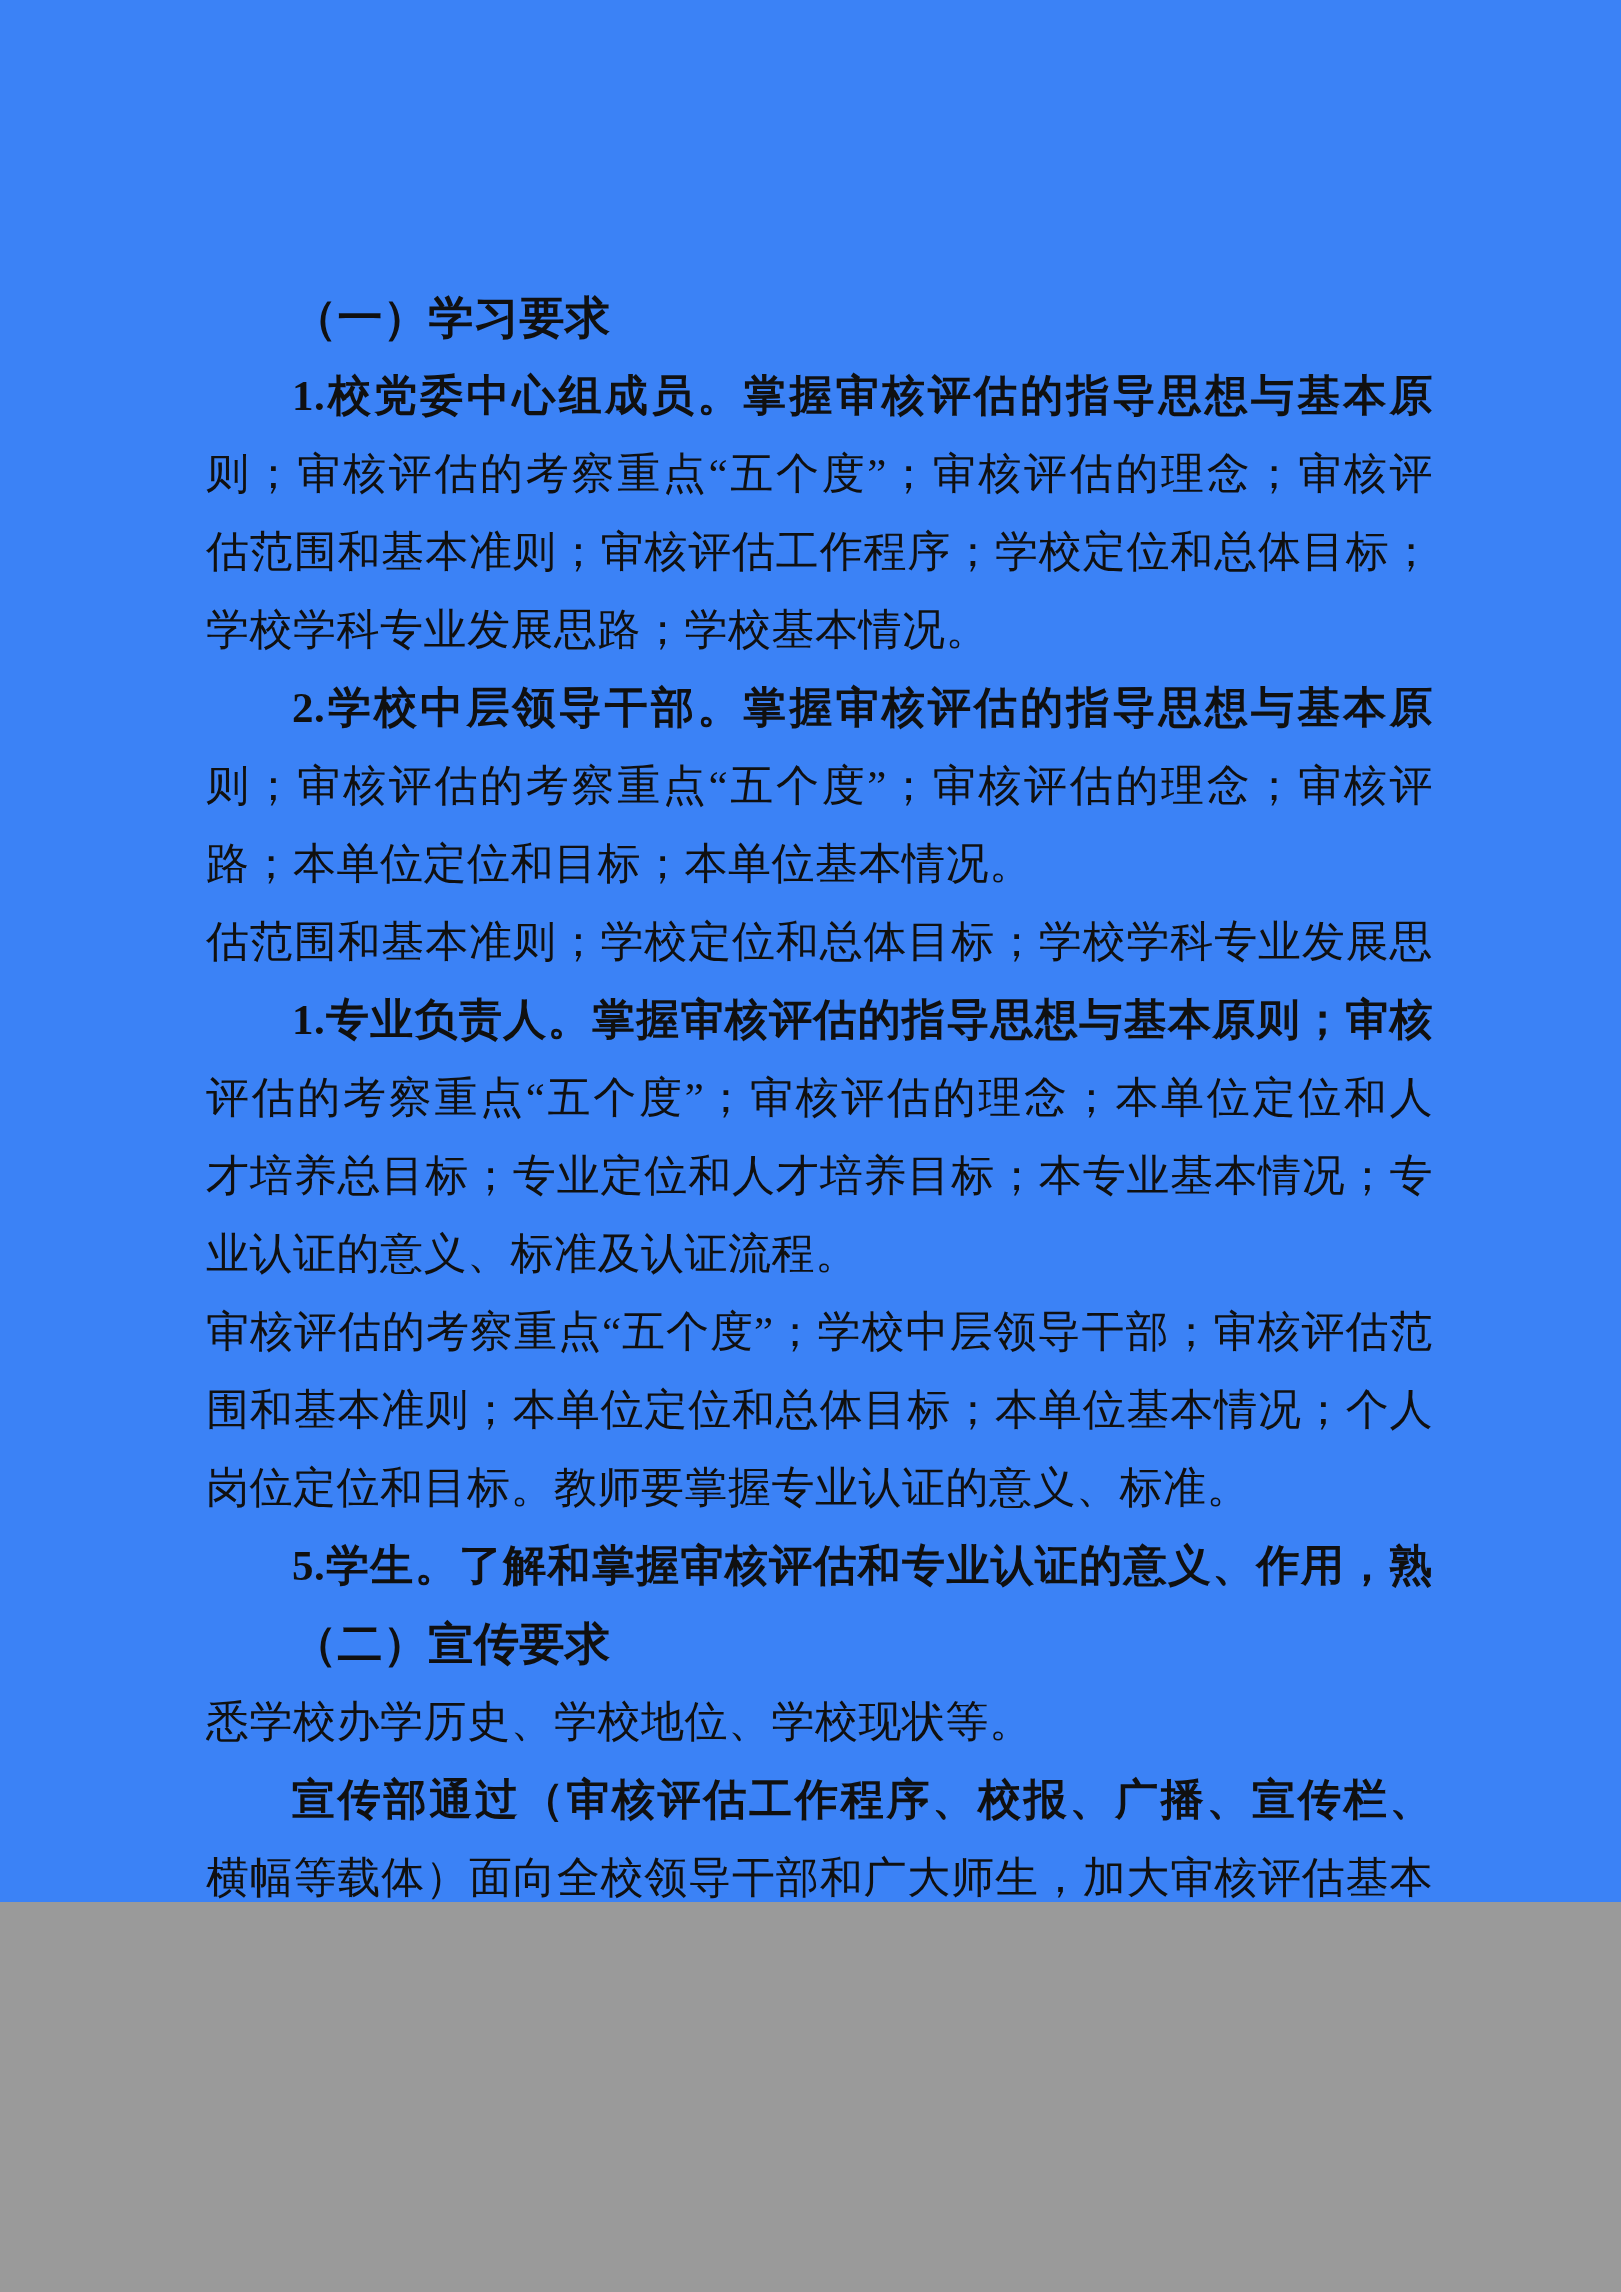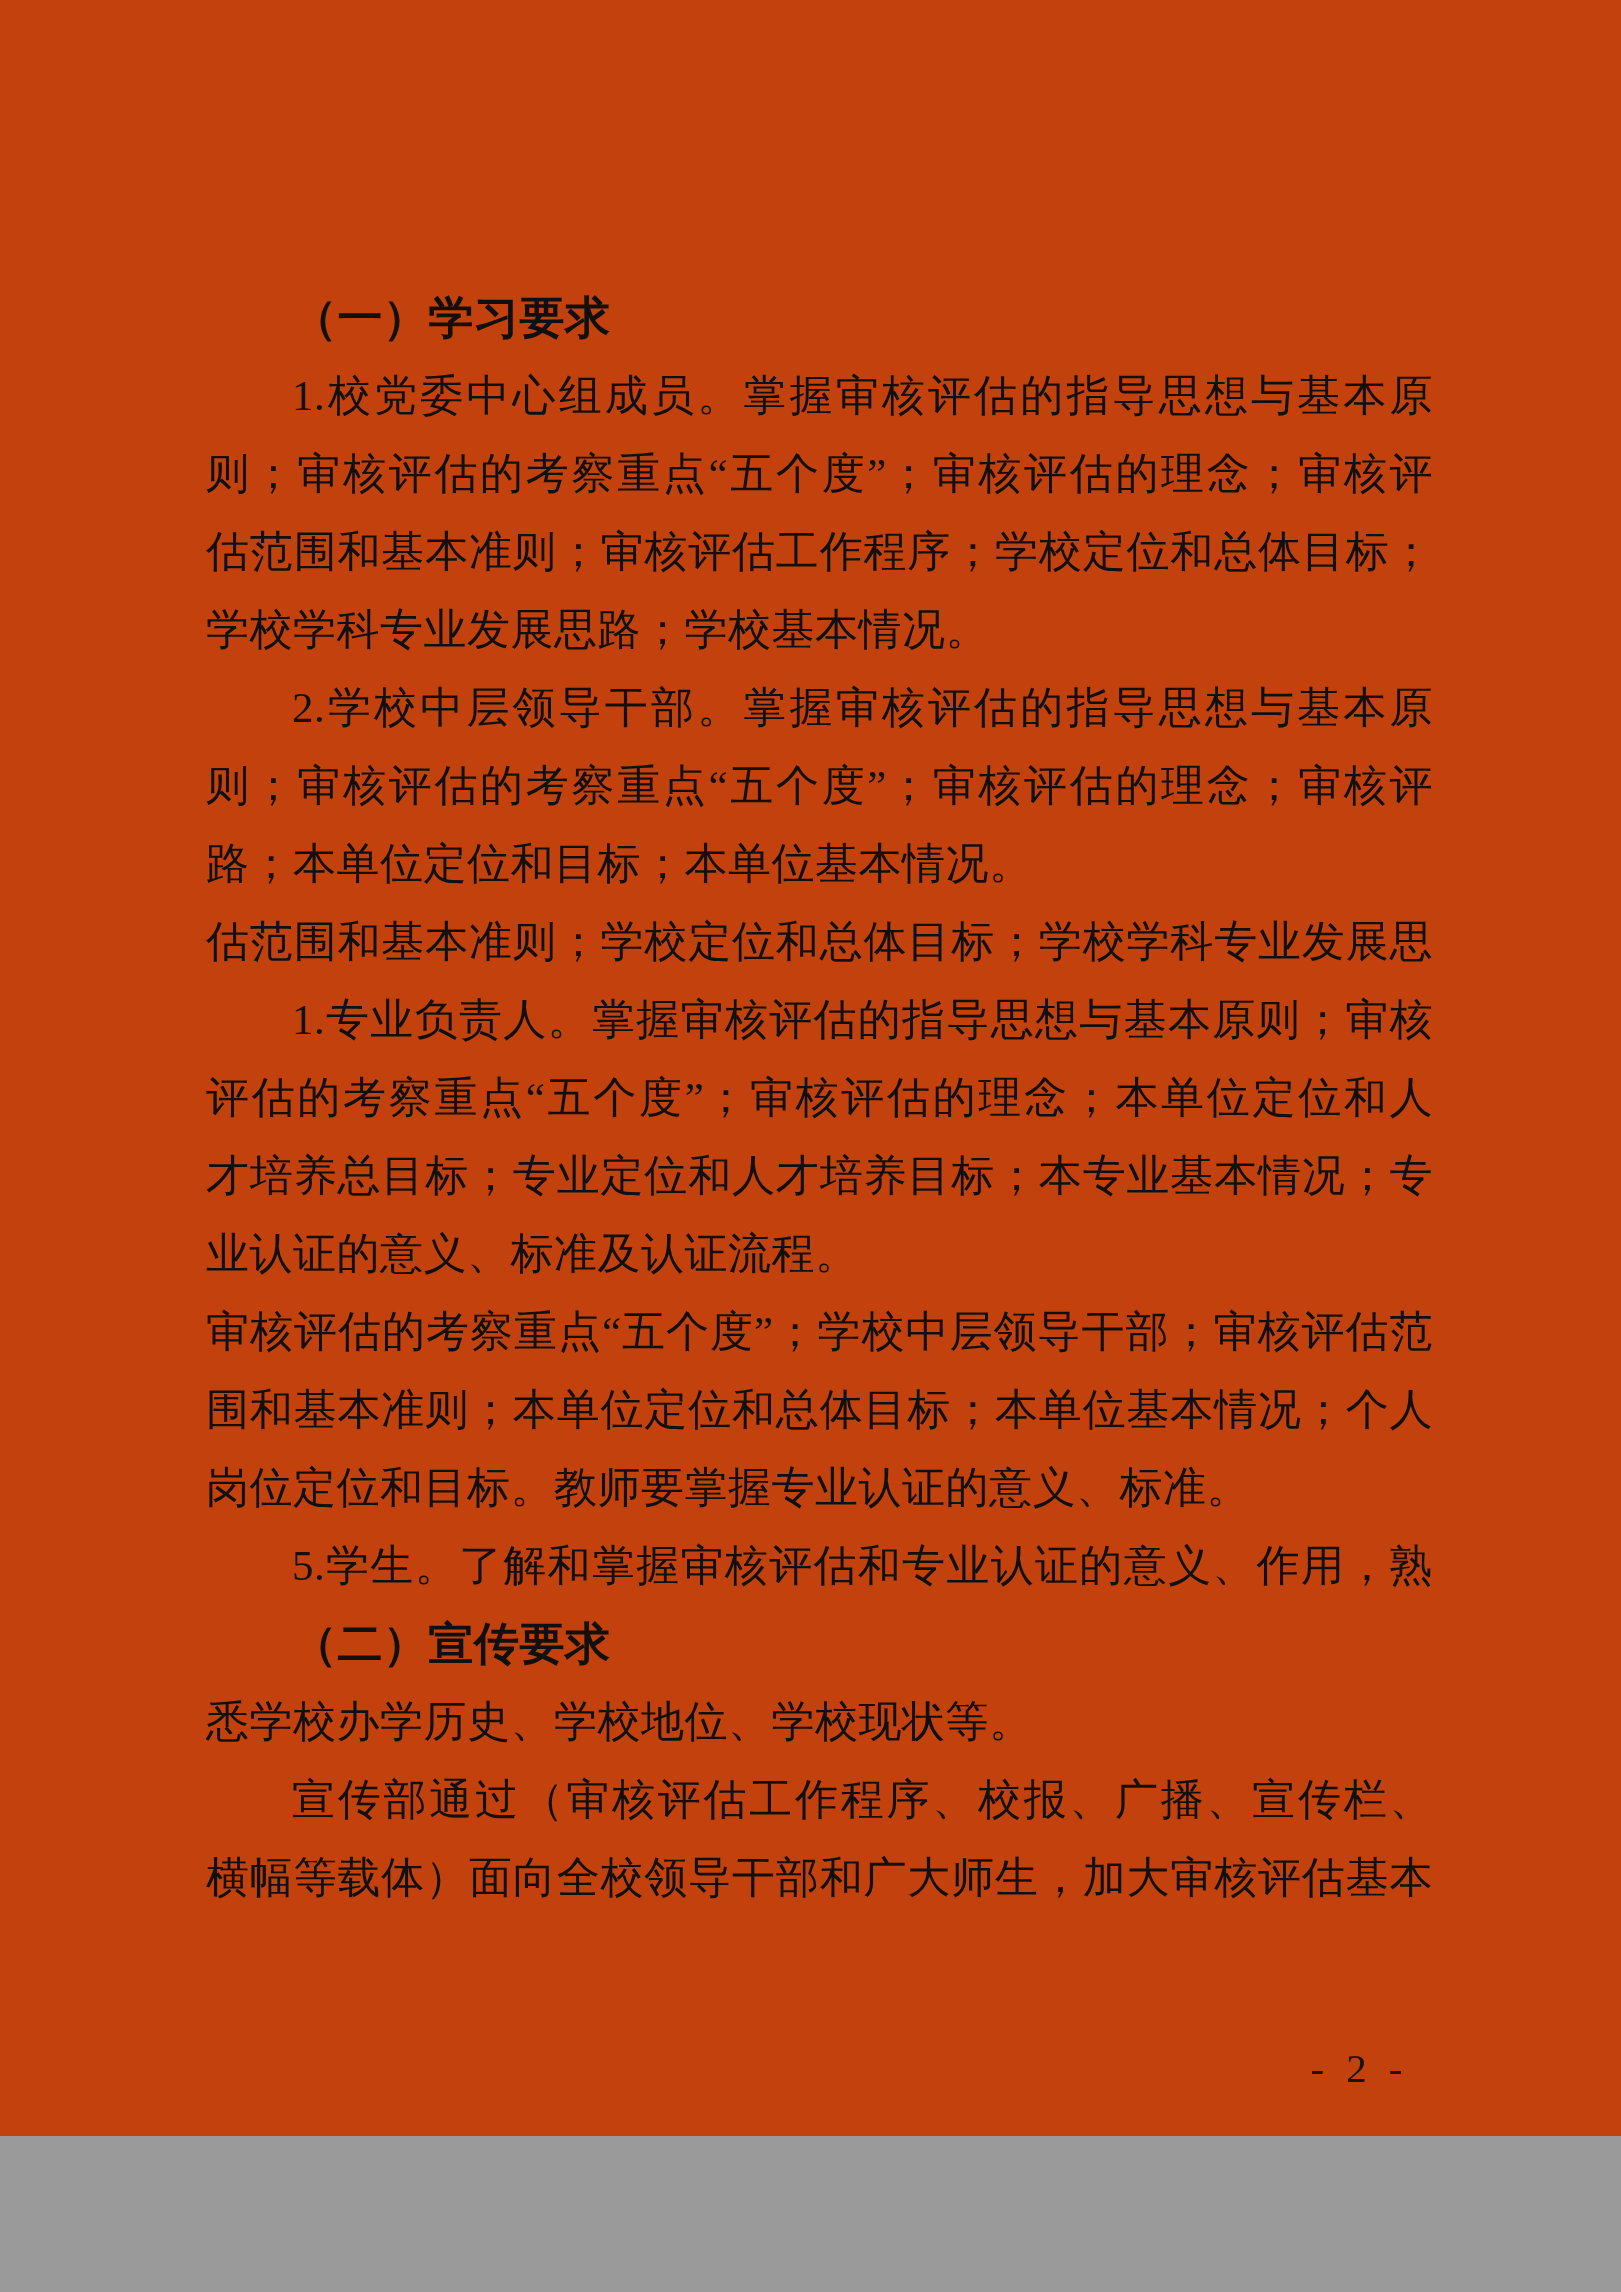--- a/index.html
+++ b/index.html
@@ -3,22 +3,22 @@
 <meta charset="utf-8">
 <style>
   html, body {
     margin: 0;
     padding: 0;
     background: #9a9a9a;
   }
   .page {
     position: relative;
     width: 1621px;
-    height: 2136px;
-    background: #c2410c;
+    height: 1902px;
+    background: #3b82f6;
     margin: 0 auto;
     overflow: hidden;
     font-family: "Liberation Serif", serif;
     color: #101010;
   }
   .content {
     position: absolute;
     left: 206px;
     top: 279px;
     width: 1227px;
@@ -32,20 +32,21 @@
     letter-spacing: 0.5px;
   }
   .just {
     white-space: normal;
     text-align: justify;
     text-align-last: justify;
     text-justify: inter-character;
   }
   .first {
     padding-left: 86px;
+    font-weight: bold;
   }
   .heading {
     padding-left: 86px;
     font-weight: bold;
     font-size: 45px;
   }
   .pageno {
     position: absolute;
     left: 1296px;
     top: 2041px;

